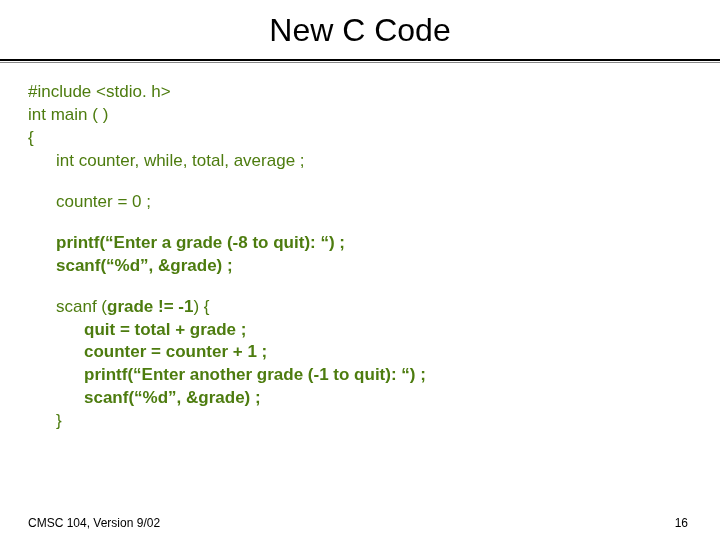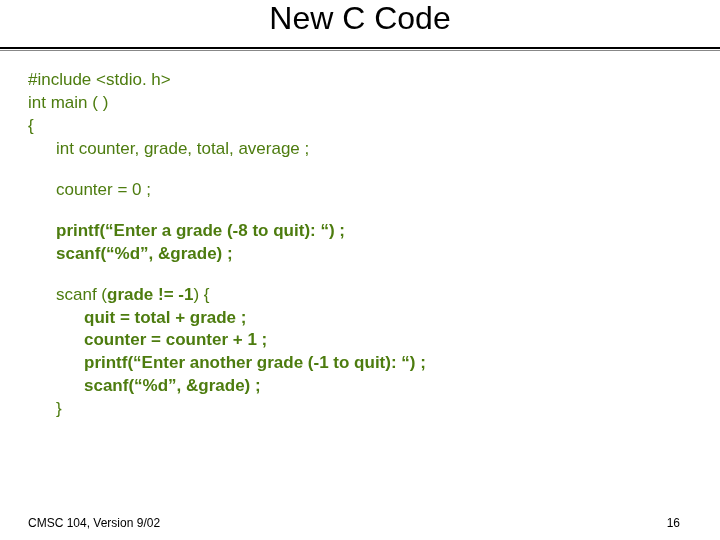--- a/index.html
+++ b/index.html
@@ -8,20 +8,21 @@
     height: 540px;
     background: #ffffff;
     font-family: Arial, Helvetica, sans-serif;
     position: relative;
     overflow: hidden;
   }
   .title {
     text-align: center;
     font-size: 32px;
     font-weight: normal;
+    padding-top: 12px;
     padding-bottom: 8px;
     color: #000;
   }
   .divider {
     width: 100%;
     height: 4px;
     border-top: 2px solid #000;
     border-bottom: 1px solid #888;
     margin-top: 2px;
   }
@@ -33,38 +34,38 @@
   }
   .line { white-space: pre; }
   .indent1 { padding-left: 28px; }
   .indent2 { padding-left: 56px; }
   .spacer { height: 18px; }
   .bold { font-weight: bold; }
   .footer {
     position: absolute;
     bottom: 10px;
     left: 28px;
-    right: 40px;
+    right: 32px;
     display: flex;
     justify-content: space-between;
     font-size: 12px;
     color: #000;
   }
 </style>
 </head>
 <body>
 
 <div class="title">New C Code</div>
 <div class="divider"></div>
 
 <div class="content">
   <div class="line">#include &lt;stdio. h&gt;</div>
   <div class="line">int main ( )</div>
   <div class="line">{</div>
-  <div class="line indent1">int counter, grade, total, average ;</div>
+  <div class="line indent1">int counter, while, total, average ;</div>
   <div class="spacer"></div>
   <div class="line indent1">counter = 0 ;</div>
   <div class="spacer"></div>
   <div class="line indent1 bold">printf(“Enter a grade (-8 to quit): “) ;</div>
   <div class="line indent1 bold">scanf(“%d”, &amp;grade) ;</div>
   <div class="spacer"></div>
   <div class="line indent1"><span>scanf (</span><span class="bold">grade != -1</span><span>) {</span></div>
   <div class="line indent2 bold">quit = total + grade ;</div>
   <div class="line indent2 bold">counter = counter + 1 ;</div>
   <div class="line indent2 bold">printf(“Enter another grade (-1 to quit): “) ;</div>

